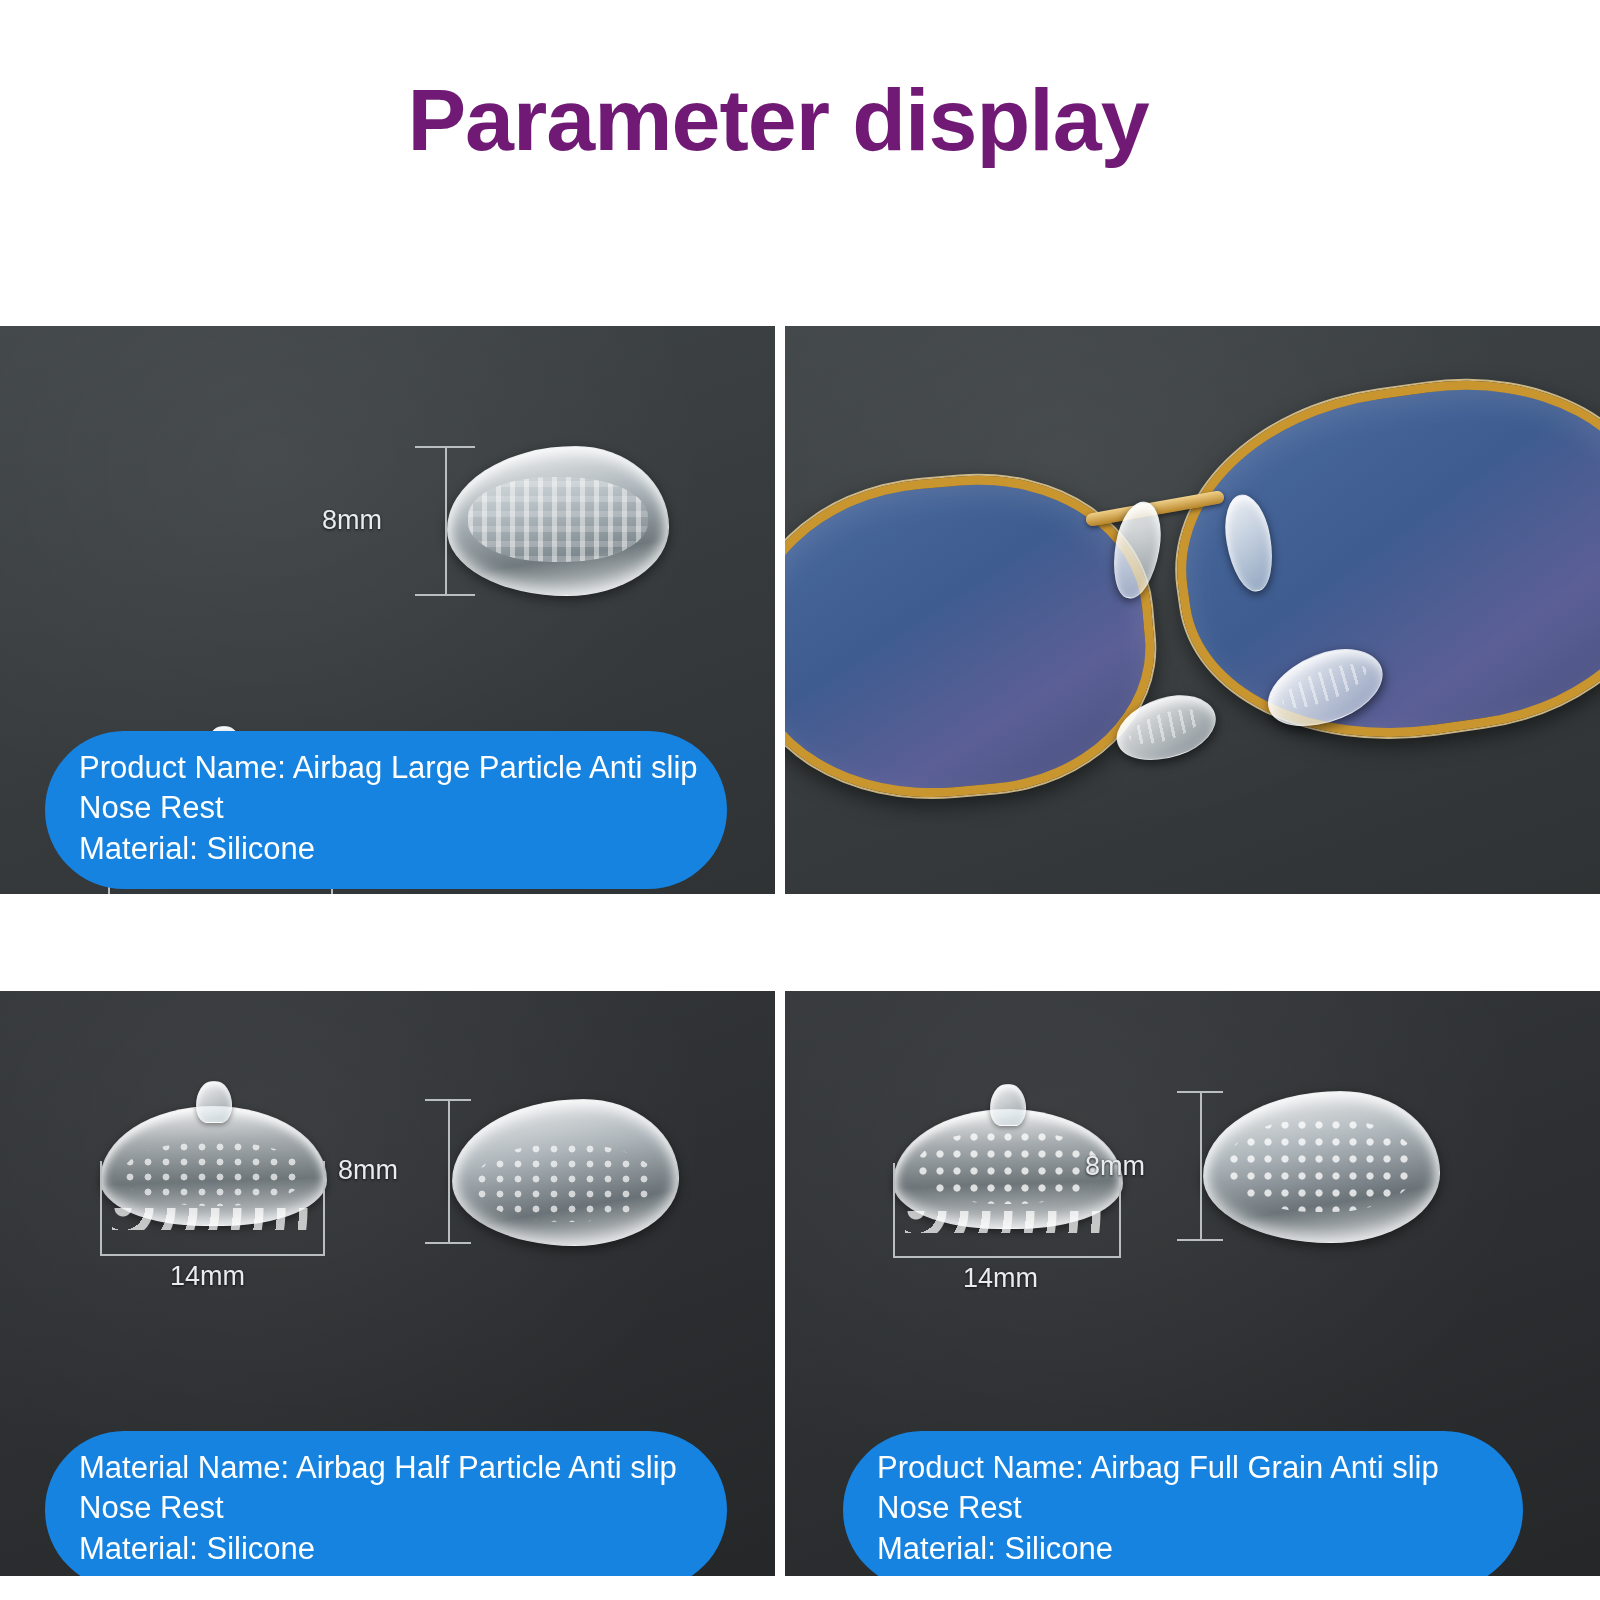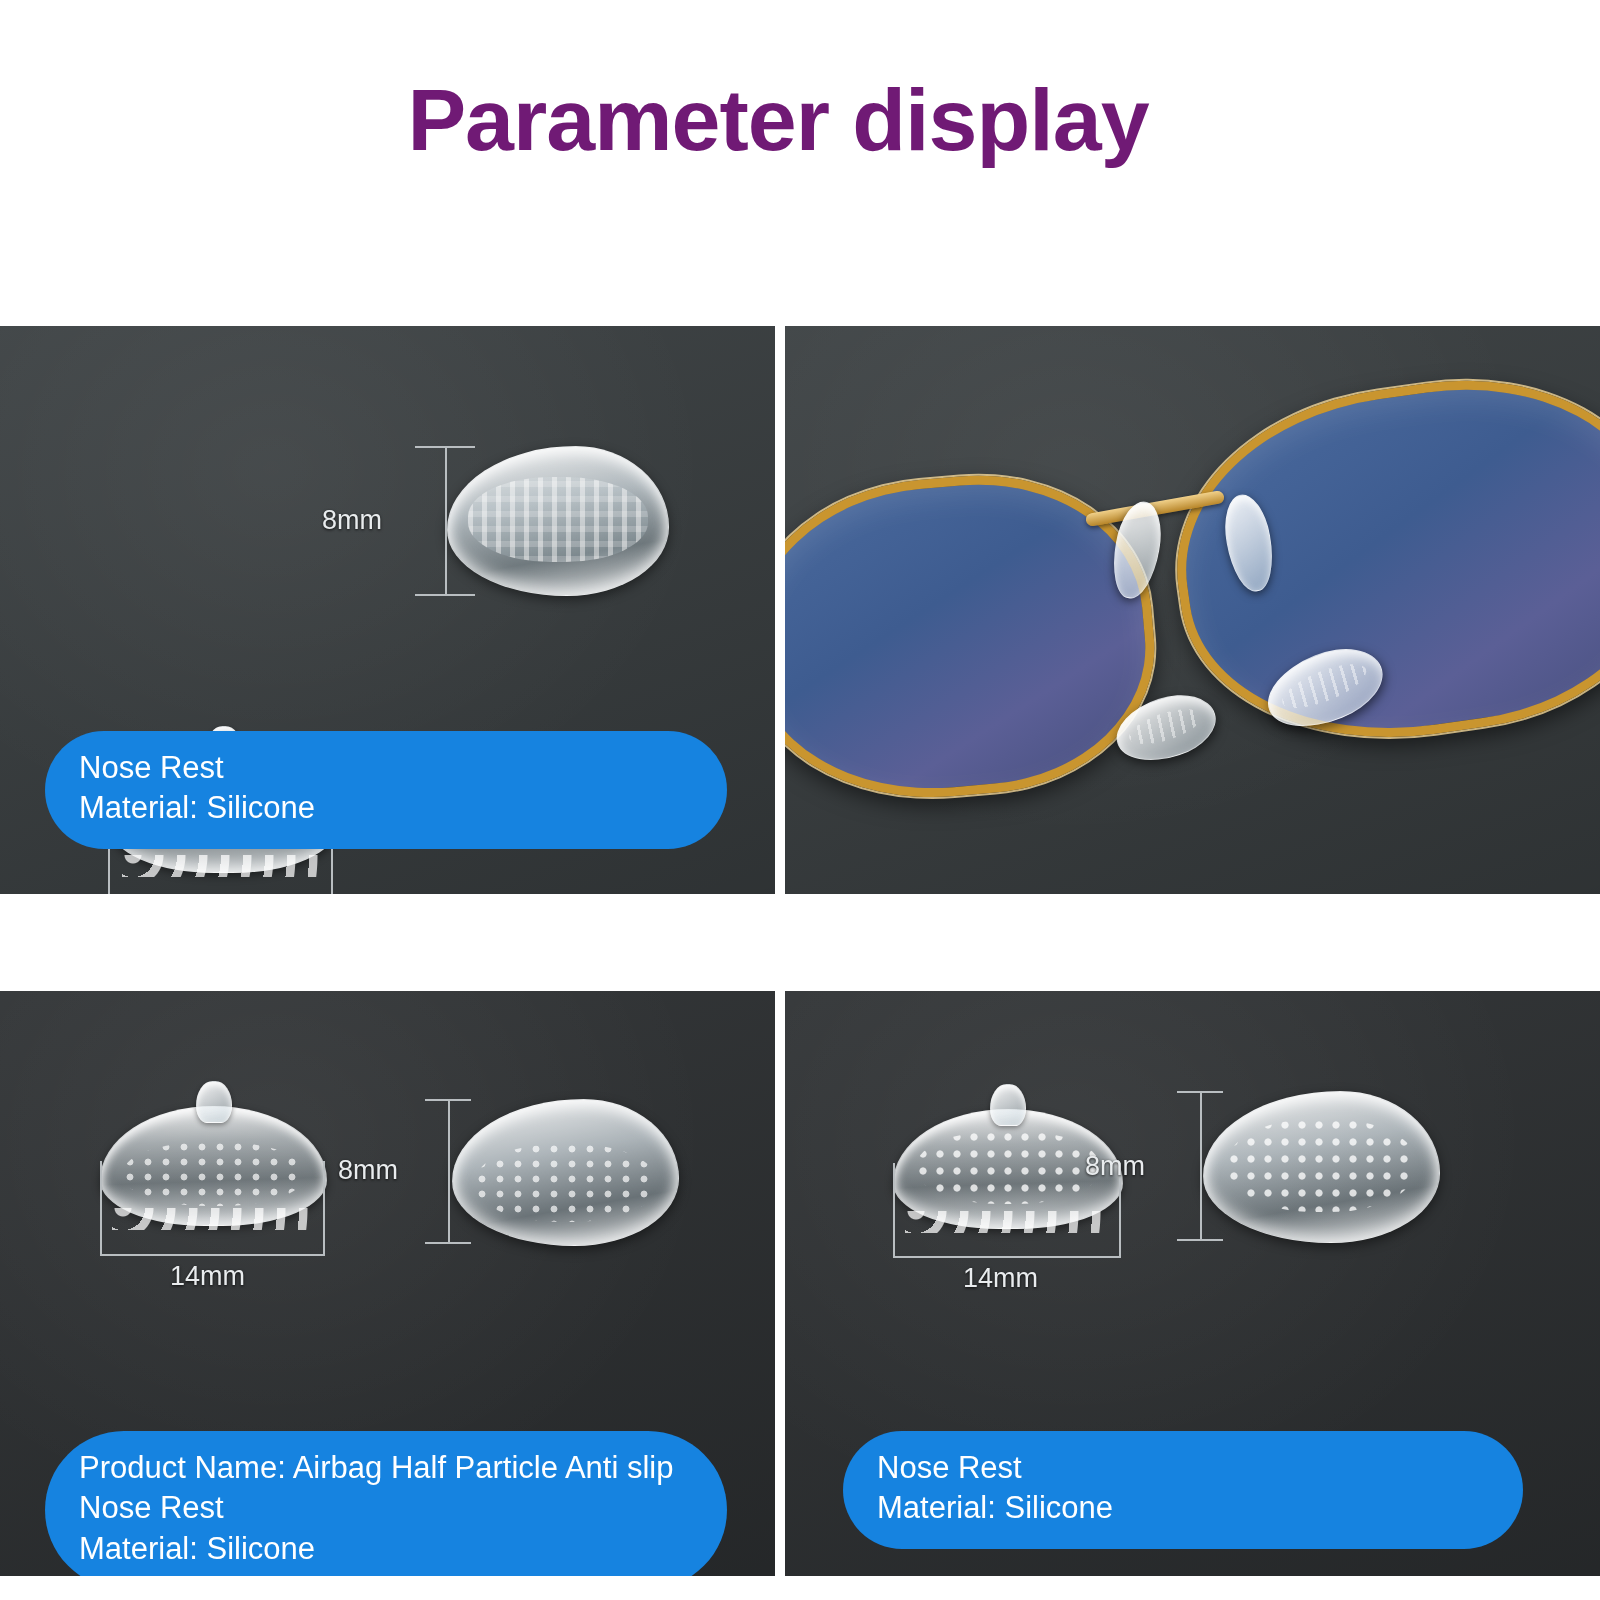--- a/index.html
+++ b/index.html
@@ -300,20 +300,21 @@
       </div>
 
       <div class="dim-v" style="left:415px; top:120px; width:60px; height:150px;">
         <div class="dim-line dim-rule"></div>
         <div class="dim-line dim-tick-t"></div>
         <div class="dim-line dim-tick-b"></div>
       </div>
       <div class="dim-label" style="left:322px; top:179px;">8mm</div>
 
       <div class="caption-pill" id="cap-tl">
+        <div>Product Name: Airbag Large Particle Anti slip</div>
         <div>Nose Rest</div>
         <div>Material: Silicone</div>
       </div>
 
     </div>
   </div>
 
   <div class="panel" id="panel-tr">
     <div class="panel-inner">
       <div class="glasses">
@@ -357,21 +358,21 @@
       <div class="dim-label" style="left:170px; top:270px;">14mm</div>
 
       <div class="dim-v" style="left:425px; top:108px; width:46px; height:145px;">
         <div class="dim-line dim-rule"></div>
         <div class="dim-line dim-tick-t"></div>
         <div class="dim-line dim-tick-b"></div>
       </div>
       <div class="dim-label" style="left:338px; top:164px;">8mm</div>
 
       <div class="caption-pill" id="cap-bl">
-        <div>Product Name: Airbag Half Particle Anti slip</div>
+        <div>Material Name: Airbag Half Particle Anti slip</div>
         <div>Nose Rest</div>
         <div>Material: Silicone</div>
       </div>
 
     </div>
   </div>
 
   <div class="panel dark" id="panel-br">
     <div class="panel-inner">
 
@@ -397,20 +398,21 @@
       <div class="dim-label" style="left:178px; top:272px;">14mm</div>
 
       <div class="dim-v" style="left:392px; top:100px; width:46px; height:150px;">
         <div class="dim-line dim-rule"></div>
         <div class="dim-line dim-tick-t"></div>
         <div class="dim-line dim-tick-b"></div>
       </div>
       <div class="dim-label" style="left:300px; top:160px;">8mm</div>
 
       <div class="caption-pill" id="cap-br">
+        <div>Product Name: Airbag Full Grain Anti slip</div>
         <div>Nose Rest</div>
         <div>Material: Silicone</div>
       </div>
 
     </div>
   </div>
 
 </div>
 
 </body></html>

